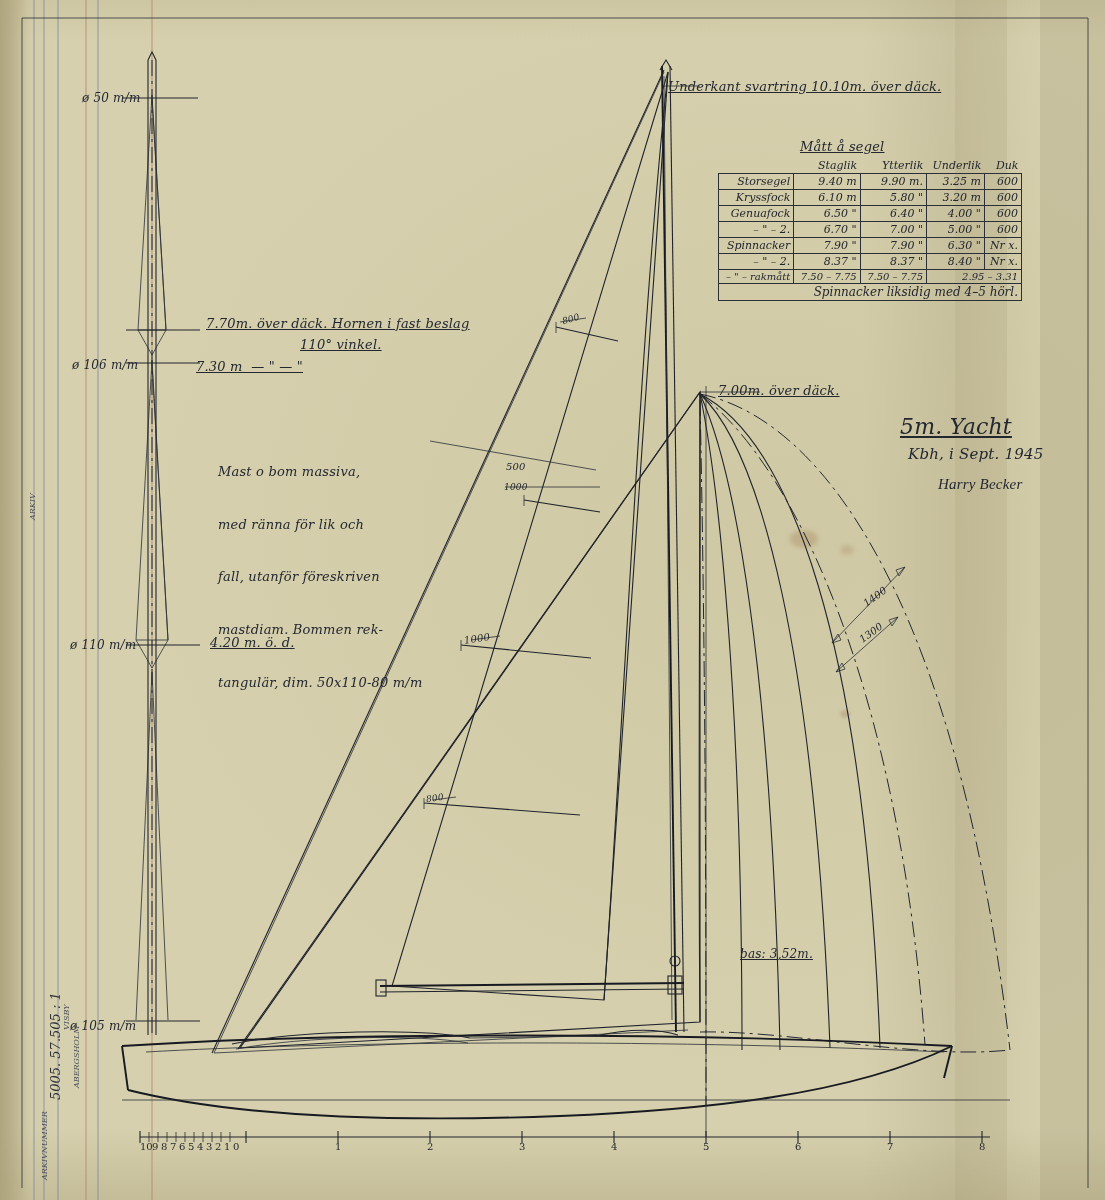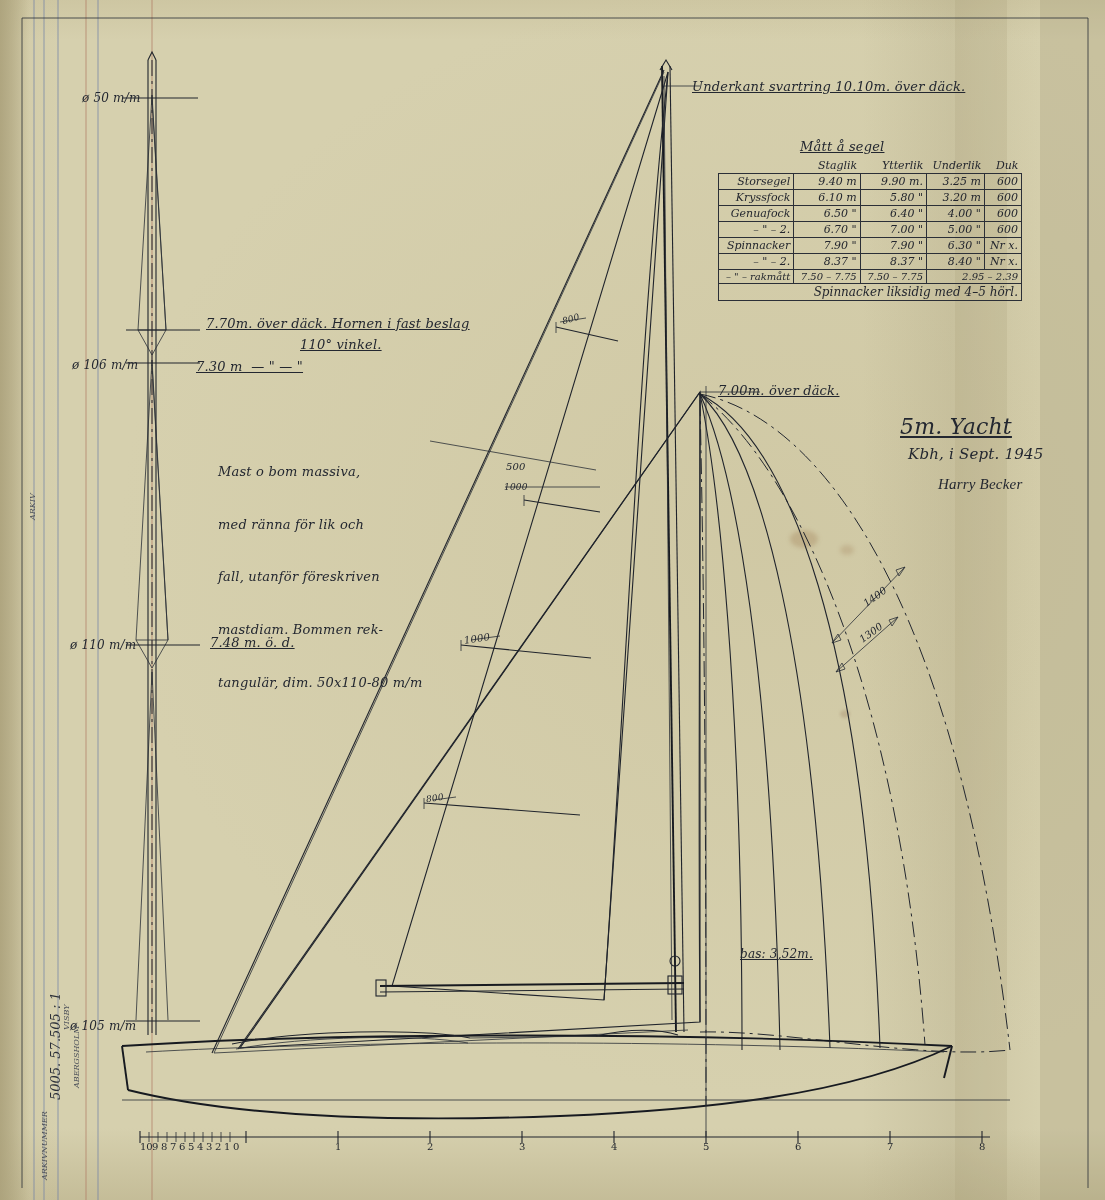--- a/index.html
+++ b/index.html
@@ -253,40 +253,40 @@
       <line x1="221" y1="1132" x2="221" y2="1142"></line>
       <line x1="230" y1="1132" x2="230" y2="1142"></line>
     </g>
 
     <line class="lnthin" x1="706" y1="386" x2="706" y2="1137"></line>
   </g>
 
 </svg>
 </div>
 
-<div class="hw t13 u" style="left:668px;top:78px;padding-left:24px;">Underkant svartring 10.10m. över däck.</div>
+<div class="hw t13 u" style="left:668px;top:78px;">Underkant svartring 10.10m. över däck.</div>
 
 <div class="hw t12" style="left:82px;top:90px;">ø 50 m/m</div>
 <div class="hw t12" style="left:72px;top:357px;">ø 106 m/m</div>
 <div class="hw t12" style="left:70px;top:637px;">ø 110 m/m</div>
 <div class="hw t12" style="left:70px;top:1012px;margin-top:6px;">ø 105 m/m</div>
 
 <div class="hw t13 u" style="left:206px;top:315px;">7.70m. över däck. Hornen i fast beslag</div>
 <div class="hw t13 u" style="left:300px;top:336px;">110° vinkel.</div>
 <div class="hw t13 u" style="left:196px;top:358px;">7.30 m  — " — "</div>
 
 <div class="hw t13" style="left:218px;top:428px;">
   <div class="u">Mast o bom massiva,</div>
   <div class="u">med ränna för lik och</div>
   <div class="u">fall, utanför föreskriven</div>
   <div class="u">mastdiam. Bommen rek-</div>
   <div class="u">tangulär, dim. 50x110-80 m/m</div>
 </div>
 
-<div class="hw t13 u" style="left:210px;top:634px;">7.48 m. ö. d.</div>
+<div class="hw t13 u" style="left:210px;top:634px;">4.20 m. ö. d.</div>
 
 <div class="hw t13 u" style="left:718px;top:382px;">7.00m. över däck.</div>
 
 <div class="hw t12 u" style="left:740px;top:946px;">bas: 3,52m.</div>
 
 <div class="hw t9" style="left:562px;top:313px;transform:rotate(-16deg);">800</div>
 <div class="hw t10" style="left:506px;top:460px;">500</div>
 <div class="hw t9" style="left:504px;top:481px;">1000</div>
 <div class="hw t10" style="left:464px;top:632px;transform:rotate(-8deg);">1000</div>
 <div class="hw t9" style="left:426px;top:792px;transform:rotate(-8deg);">800</div>
@@ -350,21 +350,21 @@
       <td>– " –   2.</td>
       <td>8.37 "</td>
       <td>8.37 "</td>
       <td>8.40 "</td>
       <td>Nr x.</td>
     </tr>
     <tr>
       <td style="font-size:10px;">– " – rakmått</td>
       <td style="font-size:10px;">7.50 – 7.75</td>
       <td style="font-size:10px;">7.50 – 7.75</td>
-      <td colspan="2" style="font-size:10px;">2.95 – 2.39</td>
+      <td colspan="2" style="font-size:10px;">2.95 – 3.31</td>
     </tr>
     <tr>
       <td colspan="5" style="font-size:12px;">Spinnacker liksidig med 4–5 hörl.</td>
     </tr>
   </tbody>
 </table>
 
 <div>
   <div class="rulnum" style="left:140px;top:1141px;">10</div>
   <div class="rulnum" style="left:152px;top:1141px;">9</div>

